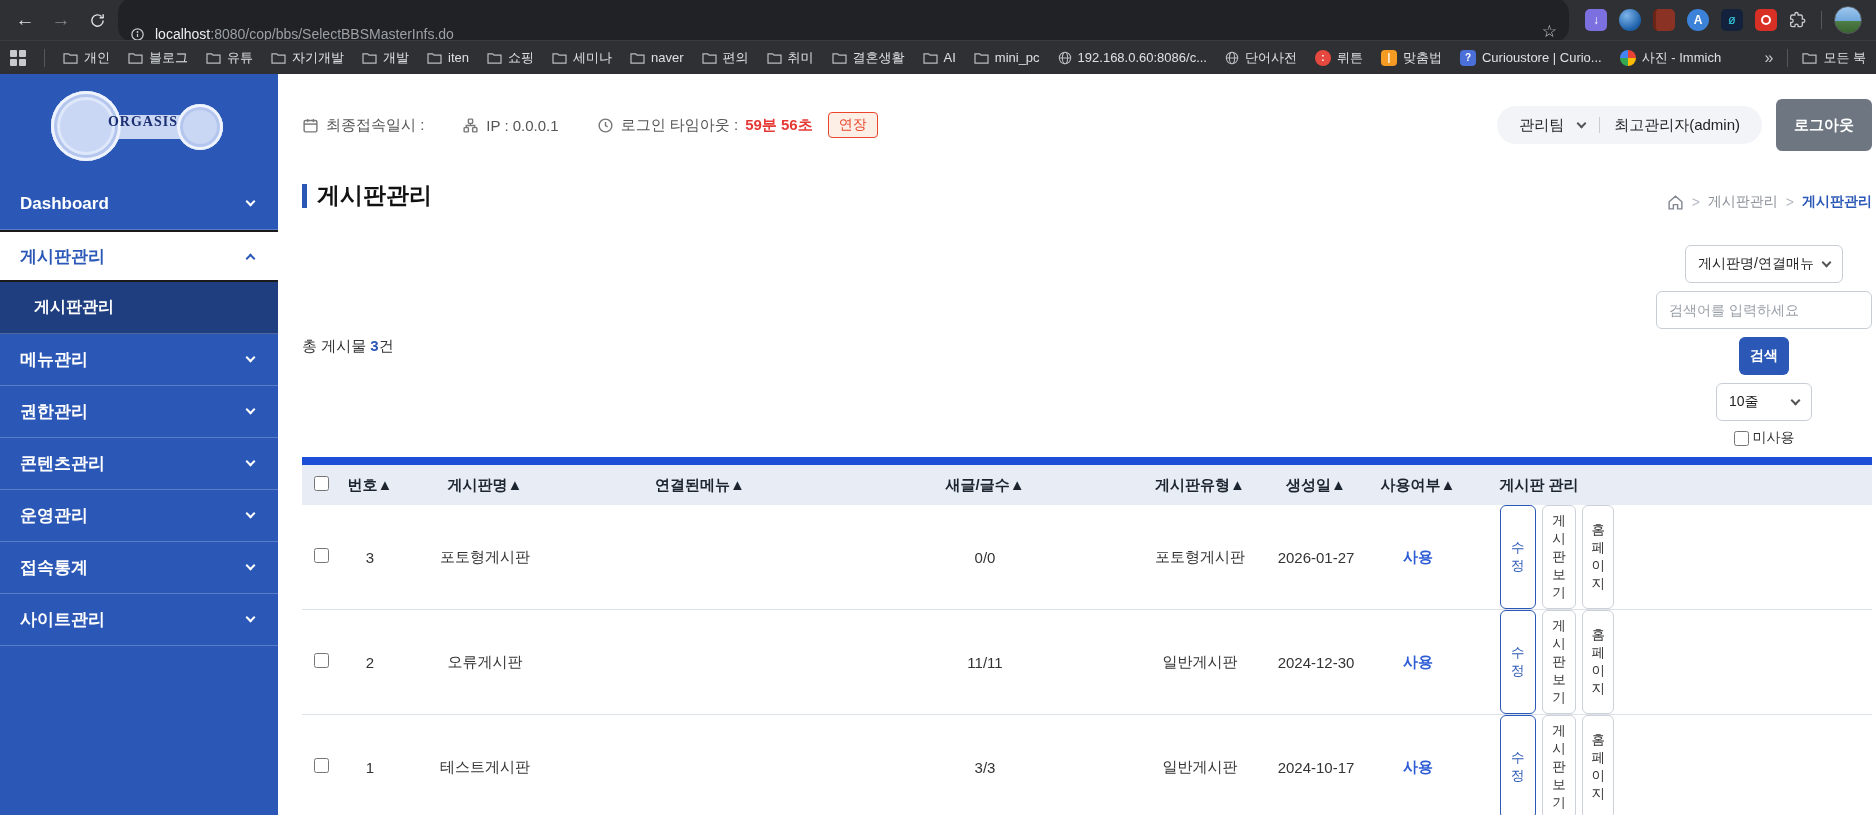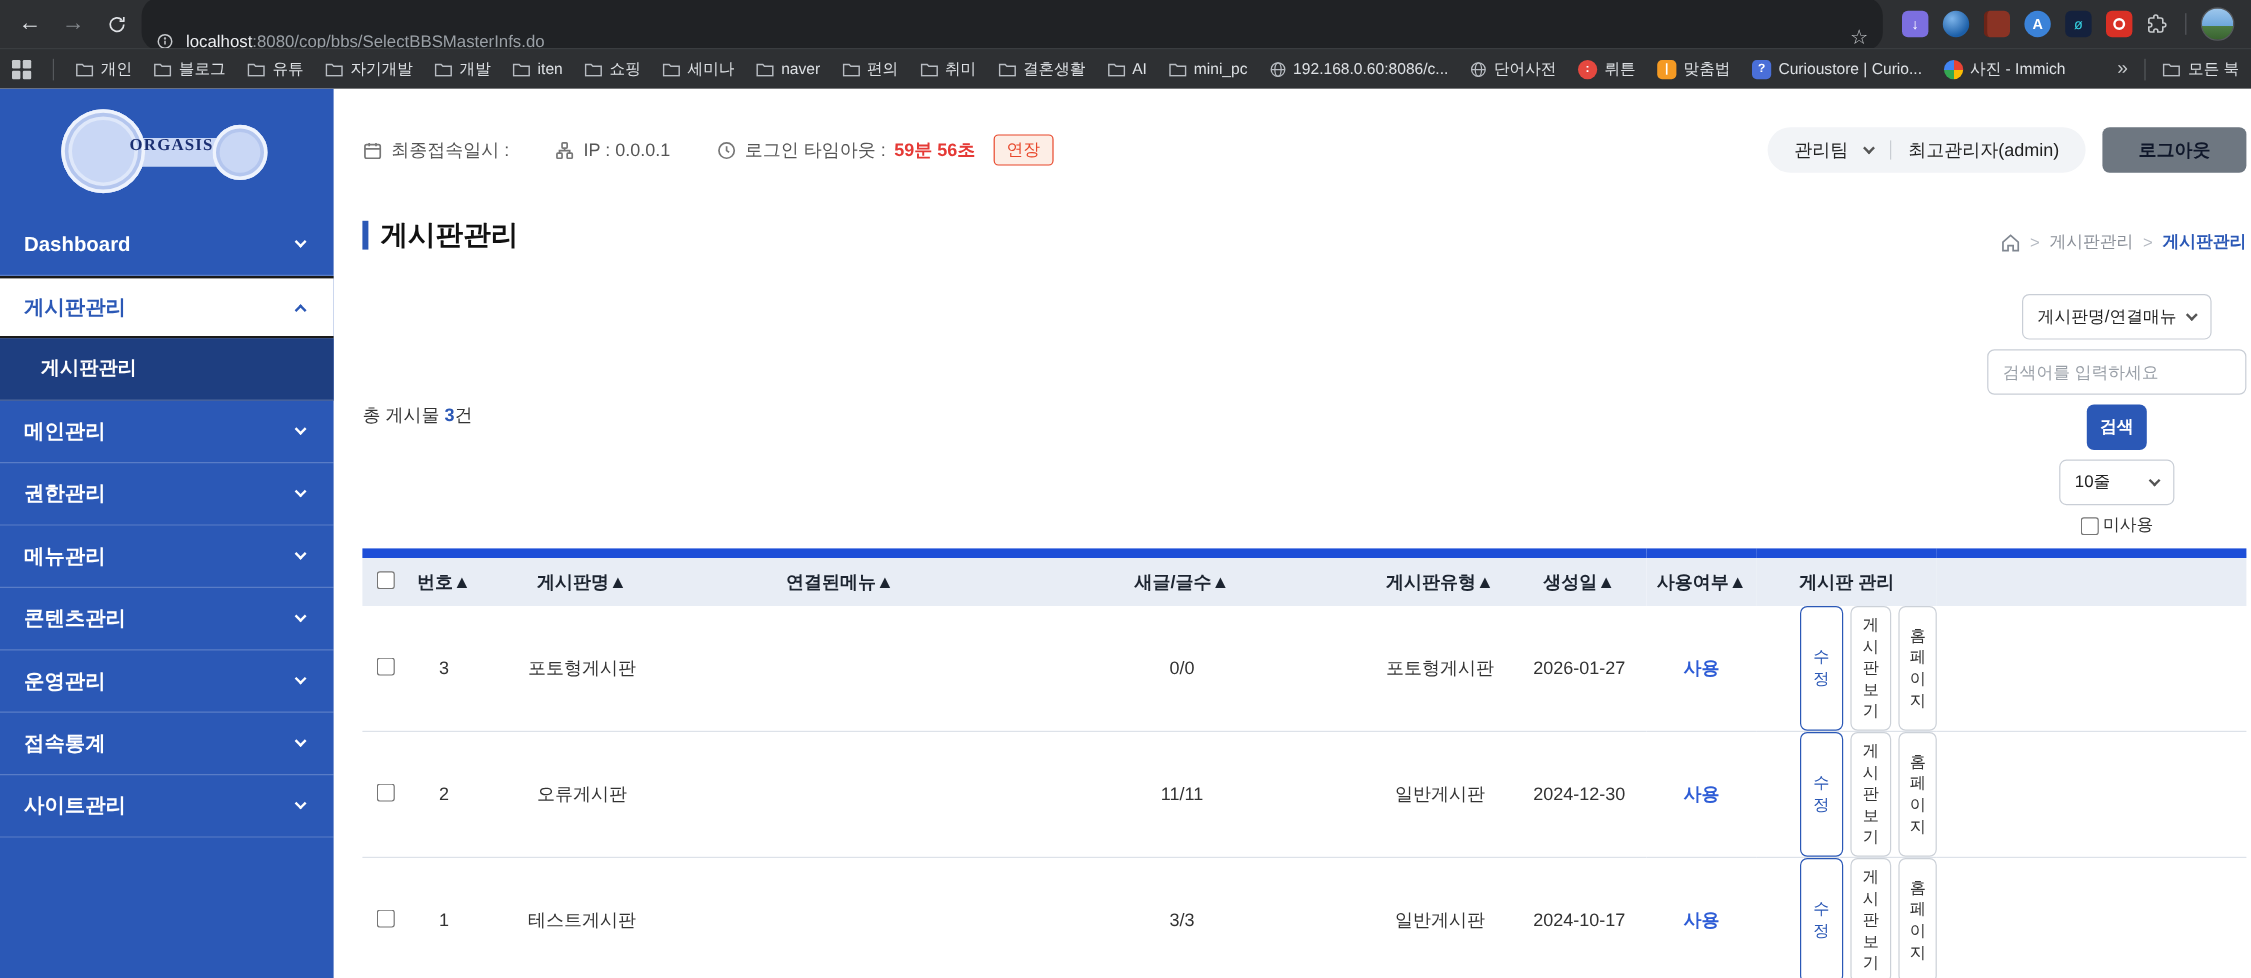--- a/index.html
+++ b/index.html
@@ -64,21 +64,21 @@
   .main { flex:1; min-width:0; padding:28px 4px 0 24px; overflow:hidden; }
   .info-row { height:46px; display:flex; align-items:center; }
   .info-left { display:flex; align-items:center; gap:38px; color:#555; font-size:15px; }
   .info-item { display:flex; align-items:center; gap:7px; }
   .info-item svg { stroke:#777; }
   .timeout-val { color:#e53935; font-weight:bold; }
   .extend-btn { margin-left:8px; border:1px solid #e8472b; color:#e8472b; background:#fdeee6; font-size:14px; padding:3px 10px; border-radius:4px; cursor:pointer; }
   .info-right { margin-left:auto; display:flex; align-items:center; gap:14px; }
   .admin-pill { background:#f2f4f7; border-radius:999px; height:38px; display:flex; align-items:center; padding:0 22px; gap:14px; font-size:15px; color:#222; }
   .pill-div { width:1px; height:16px; background:#c9cdd3; }
-  .logout-btn { background:#6e7781; color:#0f172a; border:none; border-radius:6px; height:38px; padding:0 30px; font-size:15px; font-weight:bold; cursor:pointer; }
+  .logout-btn { background:#6e7781; color:#ffffff; border:none; border-radius:6px; height:52px; padding:0 18px; font-size:15px; font-weight:bold; cursor:pointer; }
 
   .title-row { margin-top:32px; display:flex; align-items:flex-end; justify-content:space-between; }
   .page-title { display:flex; align-items:center; gap:10px; font-size:23px; font-weight:bold; color:#111; }
   .title-bar { width:5px; height:24px; background:#2b58b6; }
   .breadcrumb { display:flex; align-items:center; gap:8px; font-size:14px; color:#8a8f98; }
   .breadcrumb .sep { color:#b5bac2; }
   .breadcrumb .current { color:#2b58b6; font-weight:bold; }
 
   .filter-row { margin-top:34px; display:flex; align-items:center; }
   .total-label { font-size:15px; color:#333; }
@@ -305,29 +305,25 @@
             <span class="chev"></span>
           </div>
         <div class="menu-item active">
             <span class="lbl">게시판관리</span>
             <span class="chev up"></span>
           </div>
         <div class="menu-item sub">
             <span class="lbl">게시판관리</span>
           </div>
         <div class="menu-item">
-            <span class="lbl">메인관리</span>
+            <span class="lbl">메뉴관리</span>
             <span class="chev"></span>
           </div>
         <div class="menu-item">
             <span class="lbl">권한관리</span>
-            <span class="chev"></span>
-          </div>
-        <div class="menu-item">
-            <span class="lbl">메뉴관리</span>
             <span class="chev"></span>
           </div>
         <div class="menu-item">
             <span class="lbl">콘텐츠관리</span>
             <span class="chev"></span>
           </div>
         <div class="menu-item">
             <span class="lbl">운영관리</span>
             <span class="chev"></span>
           </div>

